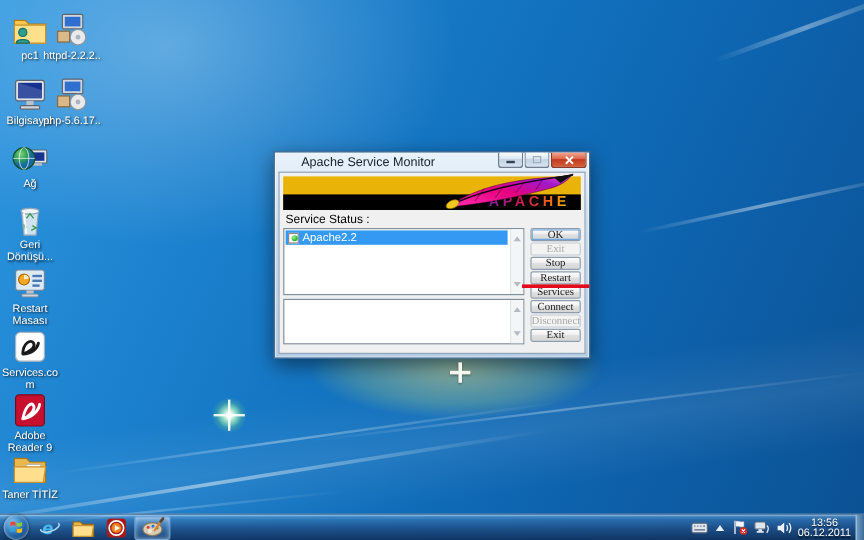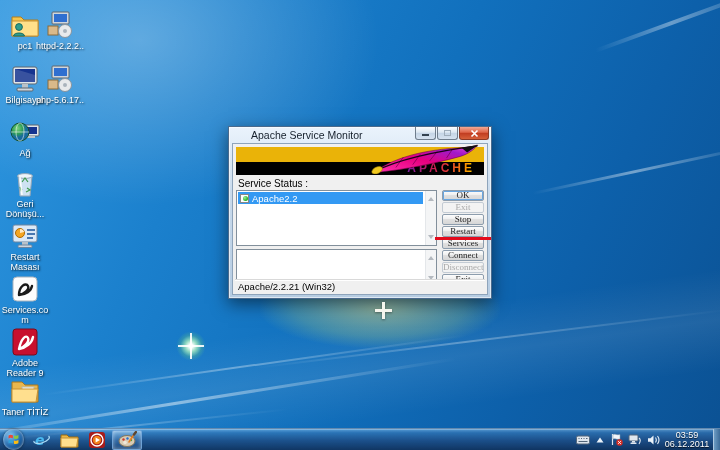--- a/index.html
+++ b/index.html
@@ -311,21 +311,20 @@
         <button class="dlg-btn" disabled="">Exit</button>
         <button class="dlg-btn">Stop</button>
         <button class="dlg-btn">Restart</button>
         <div class="annotation-line"></div>
         <button class="dlg-btn">Services</button>
         <button class="dlg-btn">Connect</button>
         <button class="dlg-btn" disabled="">Disconnect</button>
         <button class="dlg-btn">Exit</button>
       </div>
     </div>
-    <div class="statusbar">Apache/2.2.21 (Win32)</div>
   </div>
 </div>
 
 <div class="cursor-cross"></div>
 
 <div class="taskbar">
   <div class="orb">
     <svg width="21" height="21" viewBox="0 0 21 21" style="position:absolute;left:0;top:0;">
       <path d="M5.5 9.5 C7 8.5 8.5 8.6 9.9 9.3 L9.9 6.2 C8.5 5.5 7 5.4 5.5 6.4 Z" fill="#e8493a"></path>
       <path d="M10.9 9.6 C12.3 10.2 13.8 10.2 15.4 9.2 L15.4 6.1 C13.8 7.1 12.3 7.1 10.9 6.4 Z" fill="#8dc63f"></path>
@@ -384,17 +383,17 @@
       <rect x="4" y="7" width="3" height="1.6" fill="#dfe6ee"></rect>
       <rect x="2.5" y="8.6" width="6" height="1.4" rx=".5" fill="#dfe6ee"></rect>
       <path d="M11 4 q2.5 2 0 6" stroke="#dfe6ee" stroke-width="1.1" fill="none"></path>
     </svg>
     <svg width="13" height="12" viewBox="0 0 13 12">
       <path d="M1 4.2 H3.5 L6.5 1.5 V10.5 L3.5 7.8 H1 Z" fill="#e9f1f9"></path>
       <path d="M8.5 3.5 q1.6 2.5 0 5 M10.5 2 q3 4 0 8" stroke="#e9f1f9" stroke-width="1.1" fill="none"></path>
     </svg>
   </div>
   <div class="clock">
-    <div>03:59</div>
+    <div>13:56</div>
     <div>06.12.2011</div>
   </div>
   <div class="show-desktop"></div>
 </div>
 
 </body></html>

